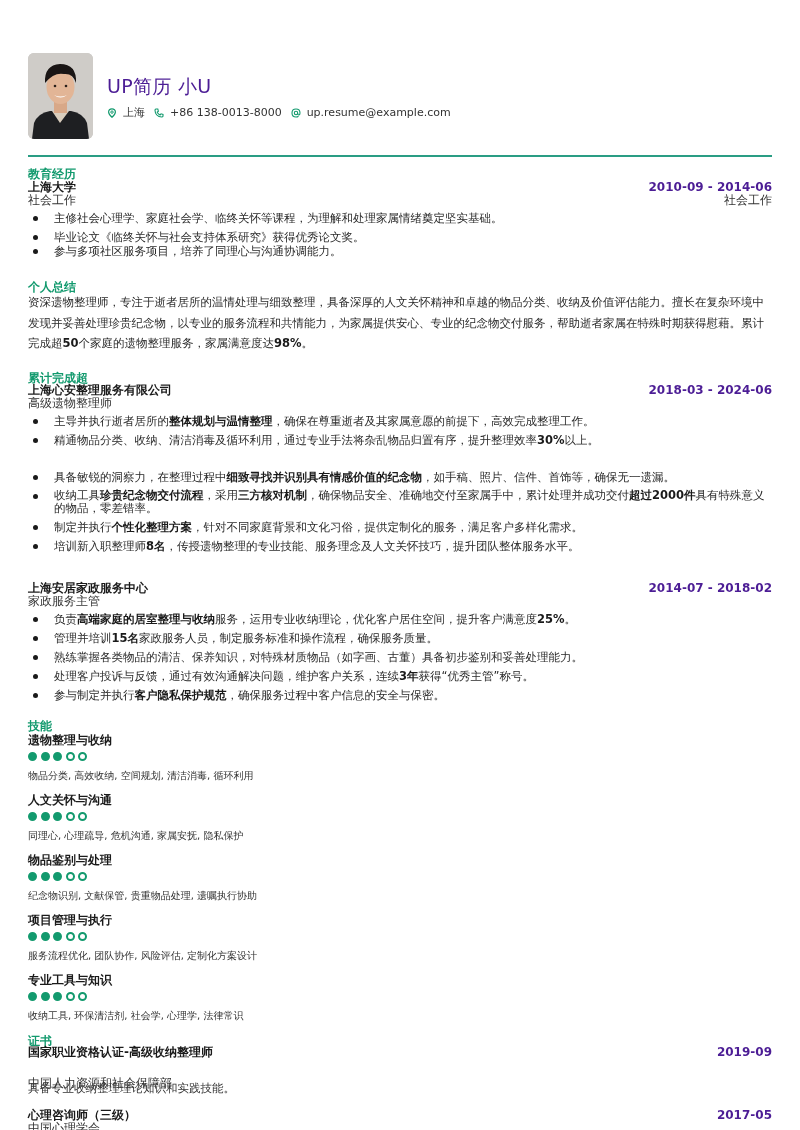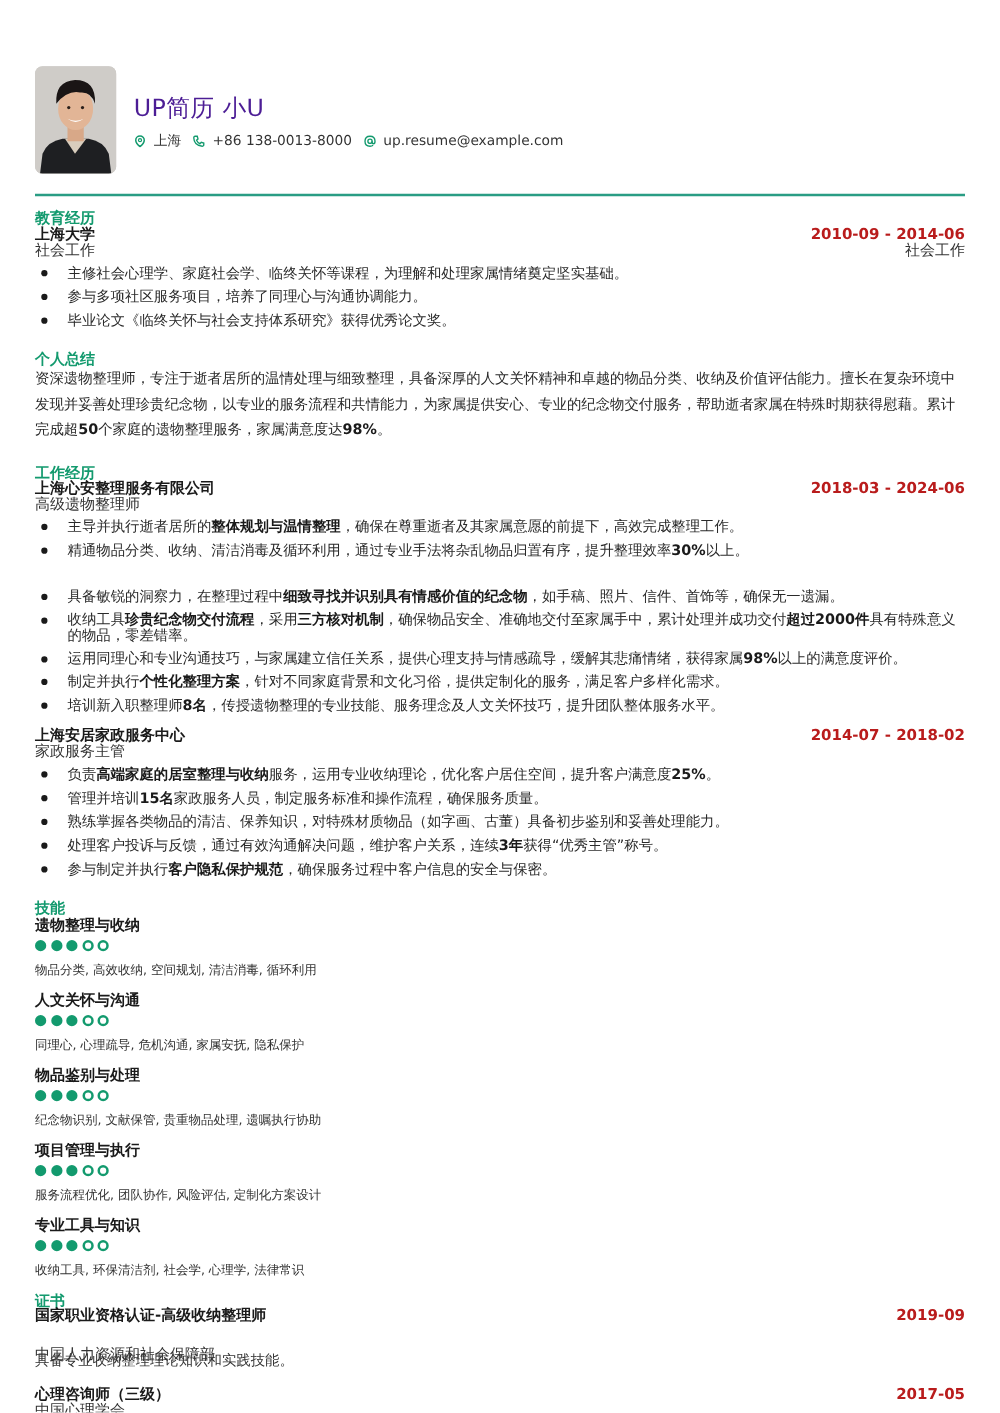--- a/index.html
+++ b/index.html
@@ -10,21 +10,21 @@
   .photo { position: absolute; left: 0; top: 0; width: 65px; height: 86px; border-radius: 6px; overflow: hidden; background: #c9c6c2; }
   .name { position: absolute; left: 79px; top: 21px; font-size: 19px; font-weight: 500; color: #4c1d95; letter-spacing: 0.3px; }
   .contacts { position: absolute; left: 79px; top: 52px; display: flex; align-items: center; font-size: 11px; color: #333; }
   .contact { display: flex; align-items: center; margin-right: 9px; }
   .contact svg { width: 10px; height: 10px; margin-right: 6px; }
   .divider { position: absolute; top: 155px; left: 0; width: 744px; height: 1.5px; background: #2a9d84; }
 
   .section-title { position: absolute; left: 0; font-size: 12px; font-weight: 700; color: #139a6e; line-height: 14px; }
   .row { position: absolute; left: 0; width: 744px; line-height: 13px; }
   .row .left { position: absolute; left: 0; font-weight: 700; font-size: 12px; color: #1a1a1a; }
-  .row .right { position: absolute; right: 0; font-weight: 700; font-size: 12px; color: #b91c1c; }
+  .row .right { position: absolute; right: 0; font-weight: 700; font-size: 12px; color: #4c1d95; }
   .sub { position: absolute; left: 0; width: 744px; font-size: 12px; color: #333; line-height: 12px; }
   .sub .right { position: absolute; right: 0; top: 0; }
   ul.bullets { position: absolute; left: 0; width: 744px; list-style: none; }
   ul.bullets li { position: relative; padding-left: 26px; font-size: 11.5px; line-height: 14px; color: #2a2a2a; }
   ul.bullets li::before { content: ""; position: absolute; left: 5px; top: 5px; width: 5px; height: 5px; border-radius: 50%; background: #1a1a1a; }
   ul.bullets li b { font-weight: 700; color: #1a1a1a; }
   .para { position: absolute; left: 0; width: 744px; font-size: 11.5px; line-height: 20.5px; color: #2a2a2a; }
   .para b { font-weight: 700; color: #1a1a1a; }
 
   .skill-name { position: absolute; left: 0; font-size: 12px; font-weight: 700; color: #1a1a1a; }
@@ -83,39 +83,38 @@
   <div class="row" style="top:181px;">
     <span class="left">上海大学</span>
     <span class="right">2010-09 - 2014-06</span>
   </div>
   <div class="sub" style="top:194px;">
     <span>社会工作</span>
     <span class="right">社会工作</span>
   </div>
   <ul class="bullets" style="top:211px;">
     <li style="margin-bottom:5px;">主修社会心理学、家庭社会学、临终关怀等课程，为理解和处理家属情绪奠定坚实基础。</li>
+    <li>毕业论文《临终关怀与社会支持体系研究》获得优秀论文奖。</li>
     <li style="margin-bottom:5px;">参与多项社区服务项目，培养了同理心与沟通协调能力。</li>
-    <li>毕业论文《临终关怀与社会支持体系研究》获得优秀论文奖。</li>
   </ul>
 
   <div class="section-title" style="top:280px;">个人总结</div>
   <div class="para" style="top:292px;"><span>资深遗物整理师，专注于逝者居所的温情处理与细致整理，具备深厚的人文关怀精神和卓越的物品分类、收纳及价值评估能力。擅长在复杂环境中发现并妥善处理珍贵纪念物，以专业的服务流程和共情能力，为家属提供安心、专业的纪念物交付服务，帮助逝者家属在特殊时期获得慰藉。累计完成超</span><b>50</b><span>个家庭的遗物整理服务，家属满意度达</span><b>98%</b><span>。</span></div>
 
-  <div class="section-title" style="top:371px;">工作经历</div>
+  <div class="section-title" style="top:371px;">累计完成超</div>
   <div class="row" style="top:384px;">
     <span class="left">上海心安整理服务有限公司</span>
     <span class="right">2018-03 - 2024-06</span>
   </div>
   <div class="sub" style="top:397px;">高级遗物整理师</div>
   <ul class="bullets" style="top:414px;">
     <li style="margin-bottom:5px;"><span>主导并执行逝者居所的</span><b>整体规划与温情整理</b><span>，确保在尊重逝者及其家属意愿的前提下，高效完成整理工作。</span></li>
     <li style="margin-bottom:23px;"><span>精通物品分类、收纳、清洁消毒及循环利用，通过专业手法将杂乱物品归置有序，提升整理效率</span><b>30%</b><span>以上。</span></li>
     <li style="margin-bottom:5px;"><span>具备敏锐的洞察力，在整理过程中</span><b>细致寻找并识别具有情感价值的纪念物</b><span>，如手稿、照片、信件、首饰等，确保无一遗漏。</span></li>
     <li style="margin-bottom:5px; line-height:13px;"><span>收纳工具</span><b>珍贵纪念物交付流程</b><span>，采用</span><b>三方核对机制</b><span>，确保物品安全、准确地交付至家属手中，累计处理并成功交付</span><b>超过2000件</b><span>具有特殊意义的物品，零差错率。</span></li>
-    <li style="margin-bottom:5px; line-height:13px;"><span>运用同理心和专业沟通技巧，与家属建立信任关系，提供心理支持与情感疏导，缓解其悲痛情绪，获得家属</span><b>98%</b><span>以上的满意度评价。</span></li>
     <li style="margin-bottom:5px;"><span>制定并执行</span><b>个性化整理方案</b><span>，针对不同家庭背景和文化习俗，提供定制化的服务，满足客户多样化需求。</span></li>
     <li><span>培训新入职整理师</span><b>8名</b><span>，传授遗物整理的专业技能、服务理念及人文关怀技巧，提升团队整体服务水平。</span></li>
   </ul>
 
   <div class="row" style="top:582px;">
     <span class="left">上海安居家政服务中心</span>
     <span class="right">2014-07 - 2018-02</span>
   </div>
   <div class="sub" style="top:595px;">家政服务主管</div>
   <ul class="bullets" style="top:612px;">

